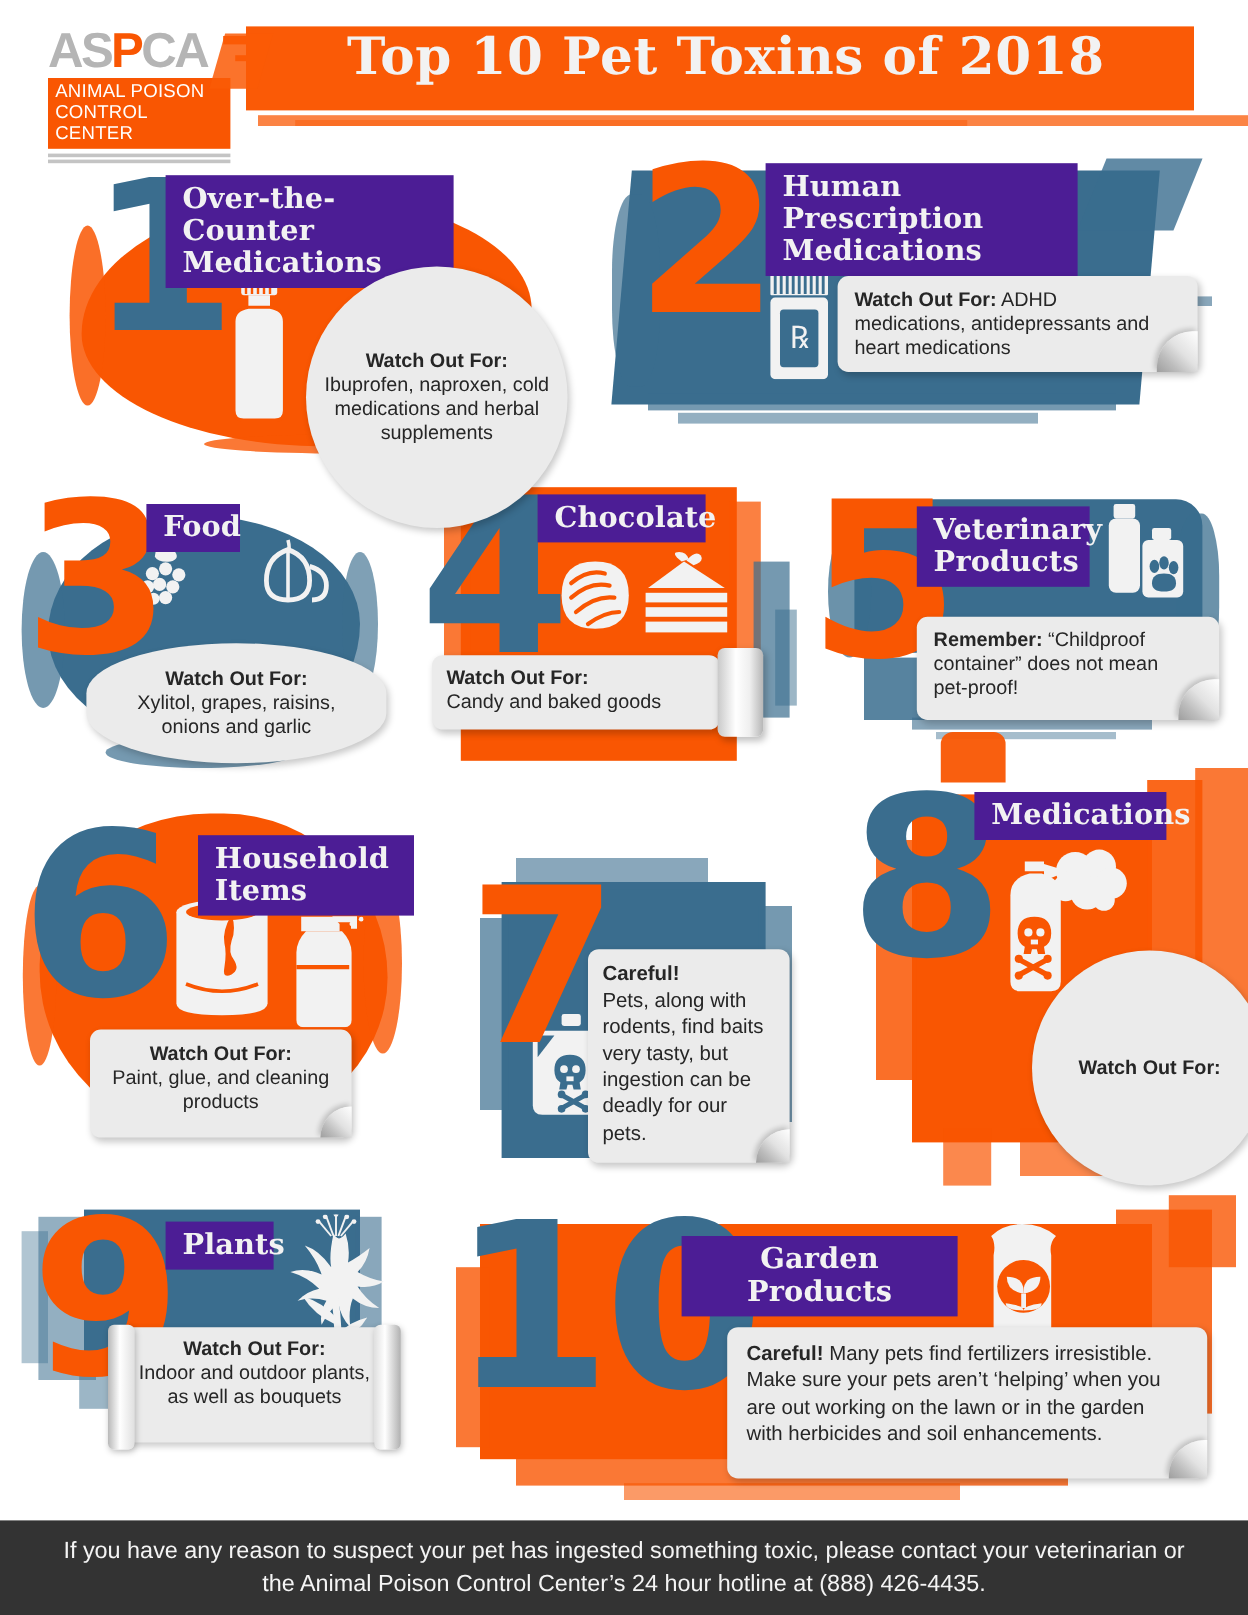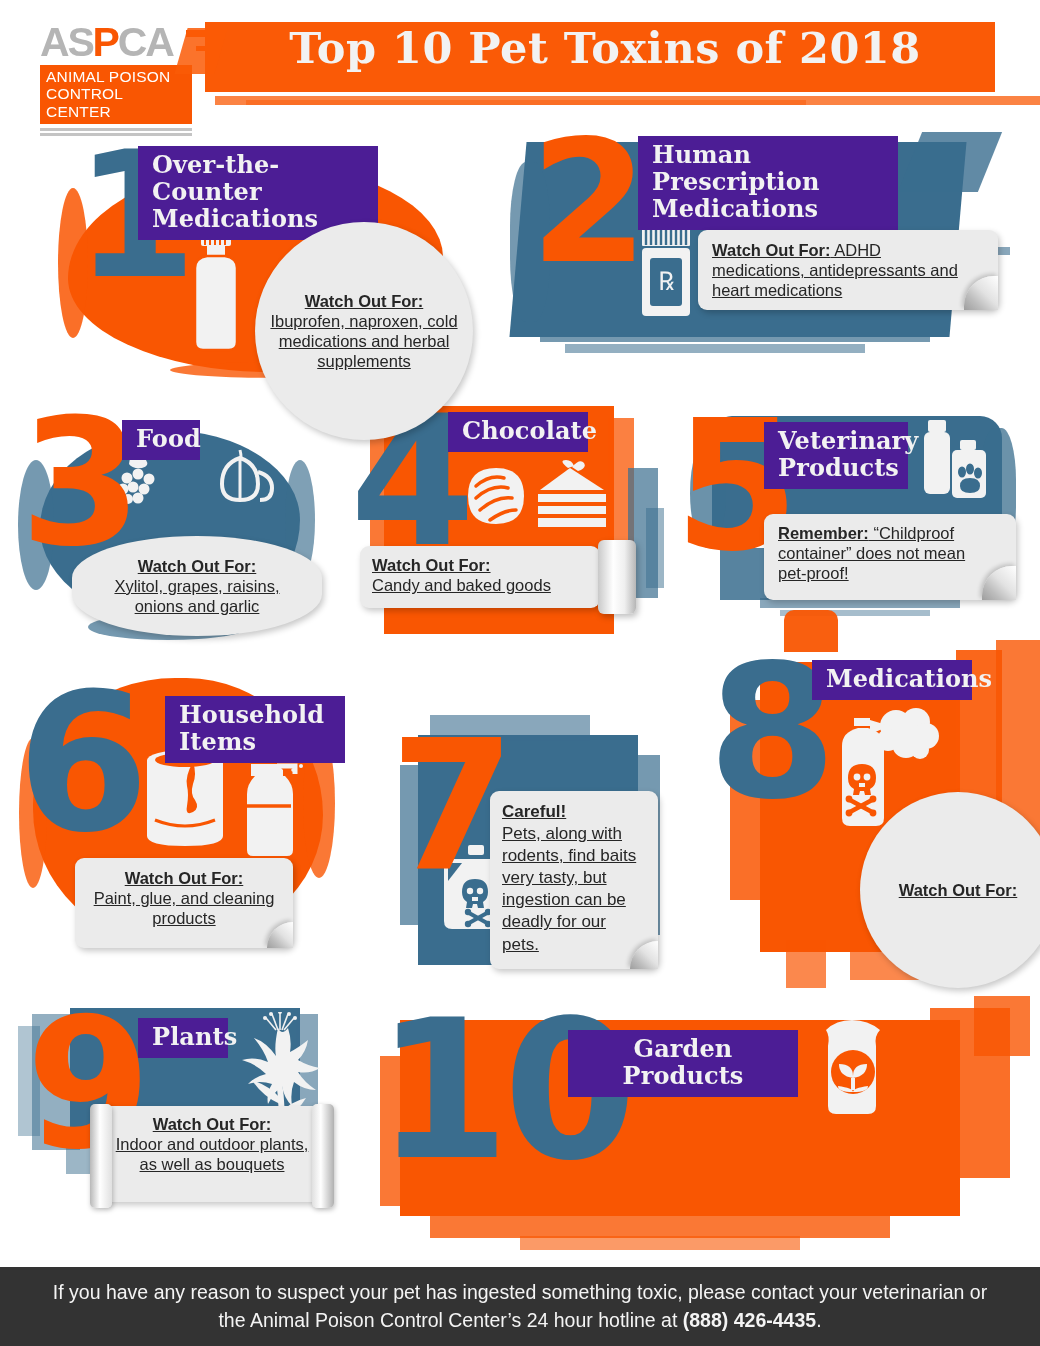--- a/index.html
+++ b/index.html
@@ -23,21 +23,20 @@
     position:absolute; font-family:"DejaVu Sans", sans-serif; font-weight:700;
     line-height:.78; z-index:5; letter-spacing:-3px;
   }
   .num-orange { color:#f95602; }
   .num-blue { color:#3a6d8e; }
 
   .callout {
     position:absolute; background:#ebebeb; color:#262626; z-index:7;
     box-shadow: 2px 3px 6px rgba(0,0,0,.22);
     line-height:1.22;
-    text-decoration:underline;
   }
   .callout b { font-weight:700; }
   .rounded { border-radius:9px; }
   .circle { border-radius:50%; }
   .curl { position:absolute; right:0; bottom:0; width:34px; height:34px;
     background:linear-gradient(225deg,#ffffff 0%,#e2e2e2 45%,#bdbdbd 72%,#9e9e9e 100%);
     border-top-left-radius:30px; box-shadow:-2px -2px 4px rgba(0,0,0,.18); z-index:8; }
 
   .blob { position:absolute; z-index:1; }
   .orange { background:#f95602; }
@@ -80,21 +79,21 @@
   #title-streak2{position:absolute;left:196px;top:46px;width:34px;height:5px;background:#fa5a06;}
   #title-streak3{position:absolute;left:246px;top:100px;width:560px;height:5px;background:#fa5a06;opacity:.5;}
 
   
   #footer {
     position:absolute; left:0; top:1267px; width:1040px; height:79px;
     background:#333333; color:#f4f4f4; display:flex; align-items:center;
     justify-content:center; text-align:center; z-index:20;
   }
   #footer p { font-size:19.5px; line-height:1.42; max-width:960px; }
-  #footer b { font-weight:700; }
+  #footer b { font-weight:400; }
 </style>
 </head>
 <body>
 
 <div id="header">
 
   <div id="logo">
     <div class="logo-word"><span>AS</span><i>P</i><span>CA</span></div>
     <div class="logo-box" style="white-space:pre-line;">ANIMAL POISON
 CONTROL CENTER</div>
@@ -486,17 +485,21 @@
         <path d="M41 62 q-14-2-14-14 q14 0 14 12 z"></path>
         <path d="M41 62 q14-2 14-14 q-14 0-14 12 z"></path>
         <path d="M39 62 h4 v12 h-4 z"></path>
         <path d="M30 72 q11 0 11 4 h-22 q0-4 11-4 z" opacity="0"></path>
         <path d="M26 70 q15 2 15 6 q-15 0-15-6 z"></path>
         <path d="M56 70 q-15 2-15 6 q15 0 15-6 z"></path>
       </g>
     </svg>
   </span>
 
+  <div class="callout rounded" style="left:236px;top:110px;width:400px;height:126px;padding:11px 30px 11px 16px;font-size:17px;line-height:1.32;">
+    <b>Careful!</b><span> Many pets find fertilizers irresistible. Make sure your pets aren’t ‘helping’ when you are out working on the lawn or in the garden with herbicides and soil enhancements.</span>
+    <div class="curl" style="width:32px;height:32px;"></div>
+  </div>
 </div>
 
 <div id="footer">
   <p><span>If you have any reason to suspect your pet has ingested something toxic, please contact your veterinarian or the Animal Poison Control Center’s 24 hour hotline at </span><b>(888) 426-4435</b><span>.</span></p>
 </div>
 
 </body></html>

